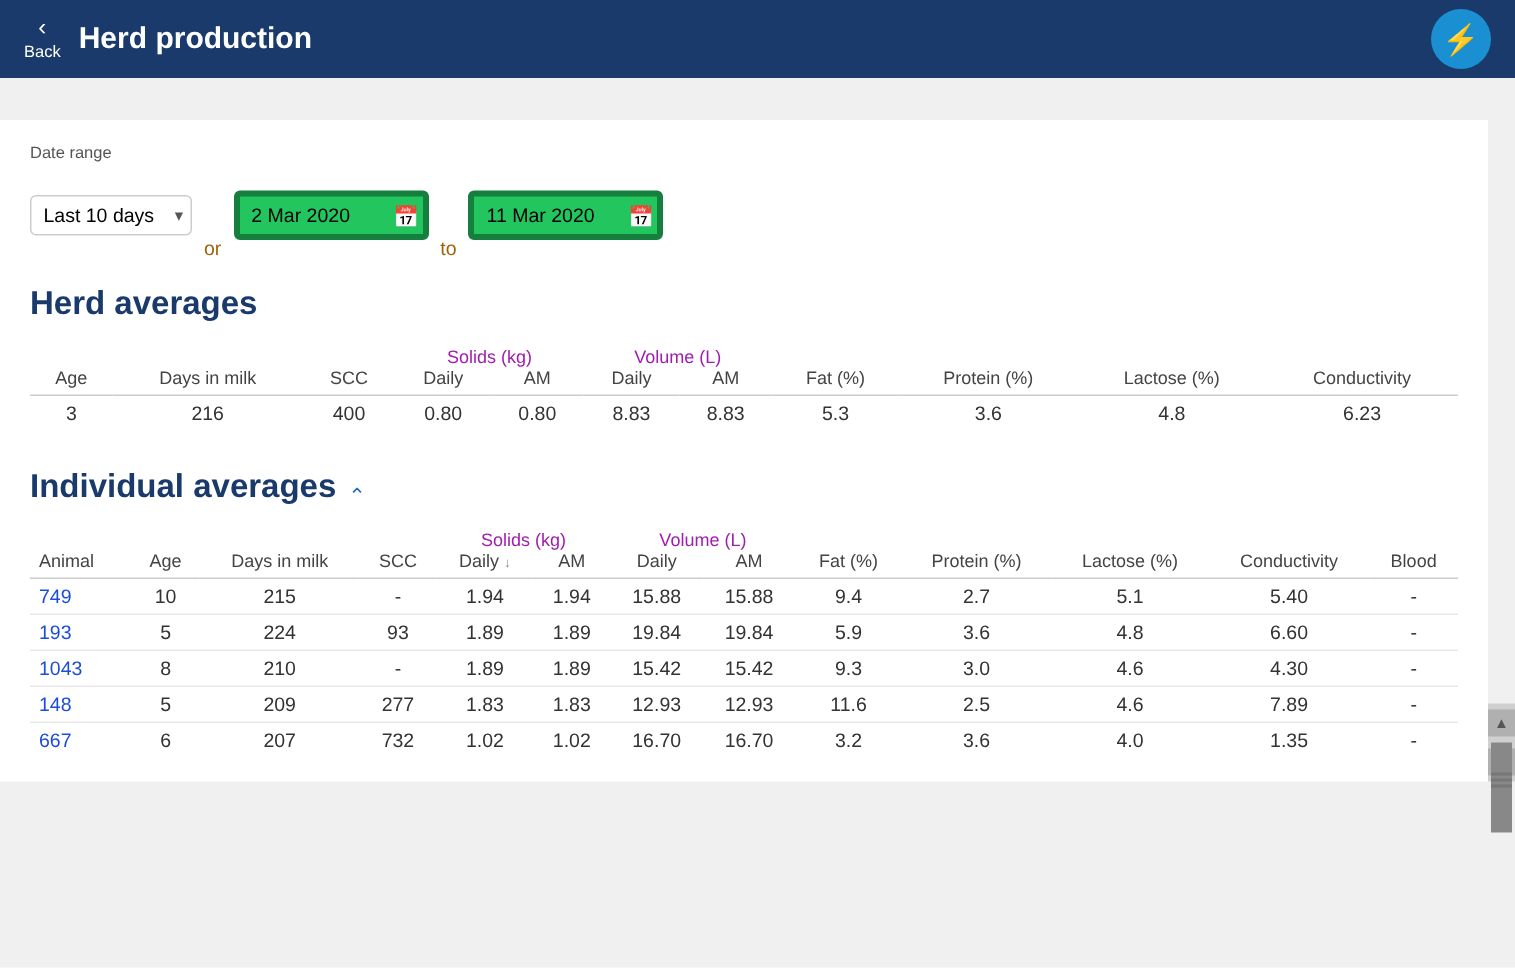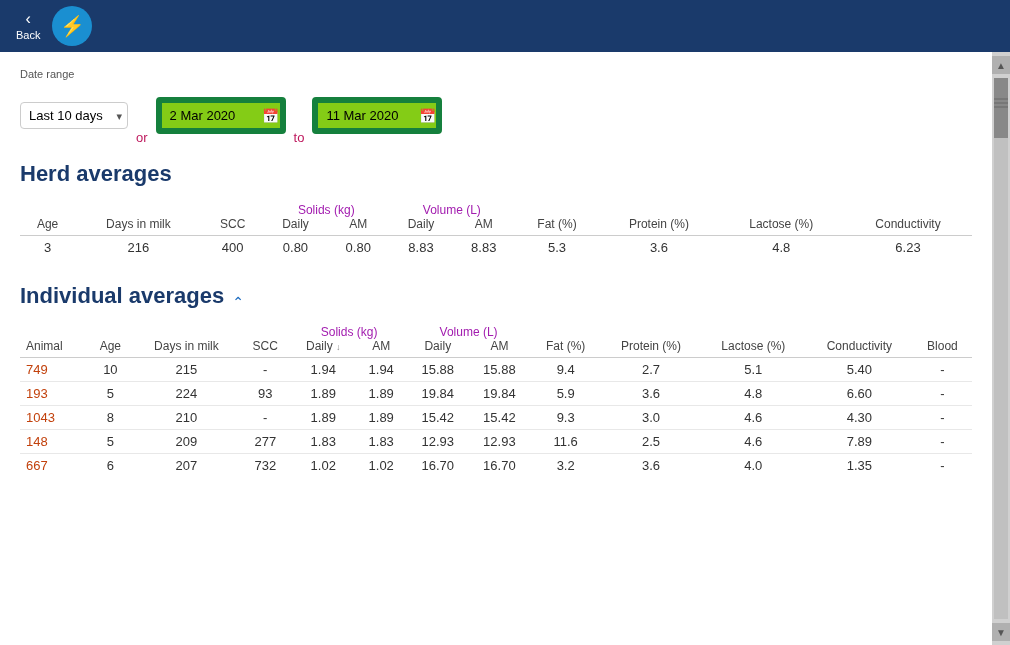--- a/index.html
+++ b/index.html
@@ -42,21 +42,22 @@
       align-items: center;
       justify-content: center;
       cursor: pointer;
       font-size: 20px;
       color: white;
     }
 
     
     .main-content {
       display: flex;
-      height: 593px;
+      height: 469px;
+      align-items: flex-end;
     }
 
     .content-area {
       flex: 1;
       background: white;
       overflow-y: auto;
       padding: 16px 20px;
     }
 
     
@@ -138,35 +139,35 @@
       font-size: 11px;
       color: #555;
       pointer-events: none;
     }
     .date-input-wrapper {
       position: relative;
       display: inline-flex;
       align-items: center;
     }
     .date-input {
-      border: 6px solid #15803d;
+      border: 4px solid #15803d;
       border-radius: 4px;
       padding: 5px 28px 5px 8px;
       font-size: 13px;
-      background: #84cc16;
+      background: #22c55e;
       width: 130px;
     }
     .cal-icon {
       position: absolute;
       right: 6px;
       color: #888;
       font-size: 14px;
       cursor: pointer;
     }
-    .date-separator { color: #be185d; font-size: 13px; margin-top: 44px; }
+    .date-separator { color: #a16207; font-size: 13px; margin-top: 44px; }
 
     
     .section-title {
       font-size: 22px;
       font-weight: 600;
       color: #1a3a6b;
       margin-bottom: 12px;
     }
 
     
@@ -195,21 +196,21 @@
       text-align: center;
       color: #a21caf;
       font-size: 12px;
       padding-bottom: 2px;
     }
     .th-left { text-align: left; }
     .td-left { text-align: left; }
 
     
     .animal-link {
-      color: #c2410c;
+      color: #1d4ed8;
       font-weight: 500;
       cursor: pointer;
     }
 
     
     .individual-title-row {
       display: flex;
       align-items: center;
       gap: 8px;
     }
@@ -237,20 +238,21 @@
     }
   </style>
 </head>
 <body>
 
 <div class="header">
   <div class="back-btn">
     <span class="back-arrow">‹</span>
     <span>Back</span>
   </div>
+  <div class="header-title">Herd production</div>
   <div class="header-icon-btn">
     <span>⚡</span>
   </div>
 </div>
 
 <div class="main-content">
   <div class="content-area">
 
     <div class="date-range-section">
       <div class="date-range-label">Date range</div>

